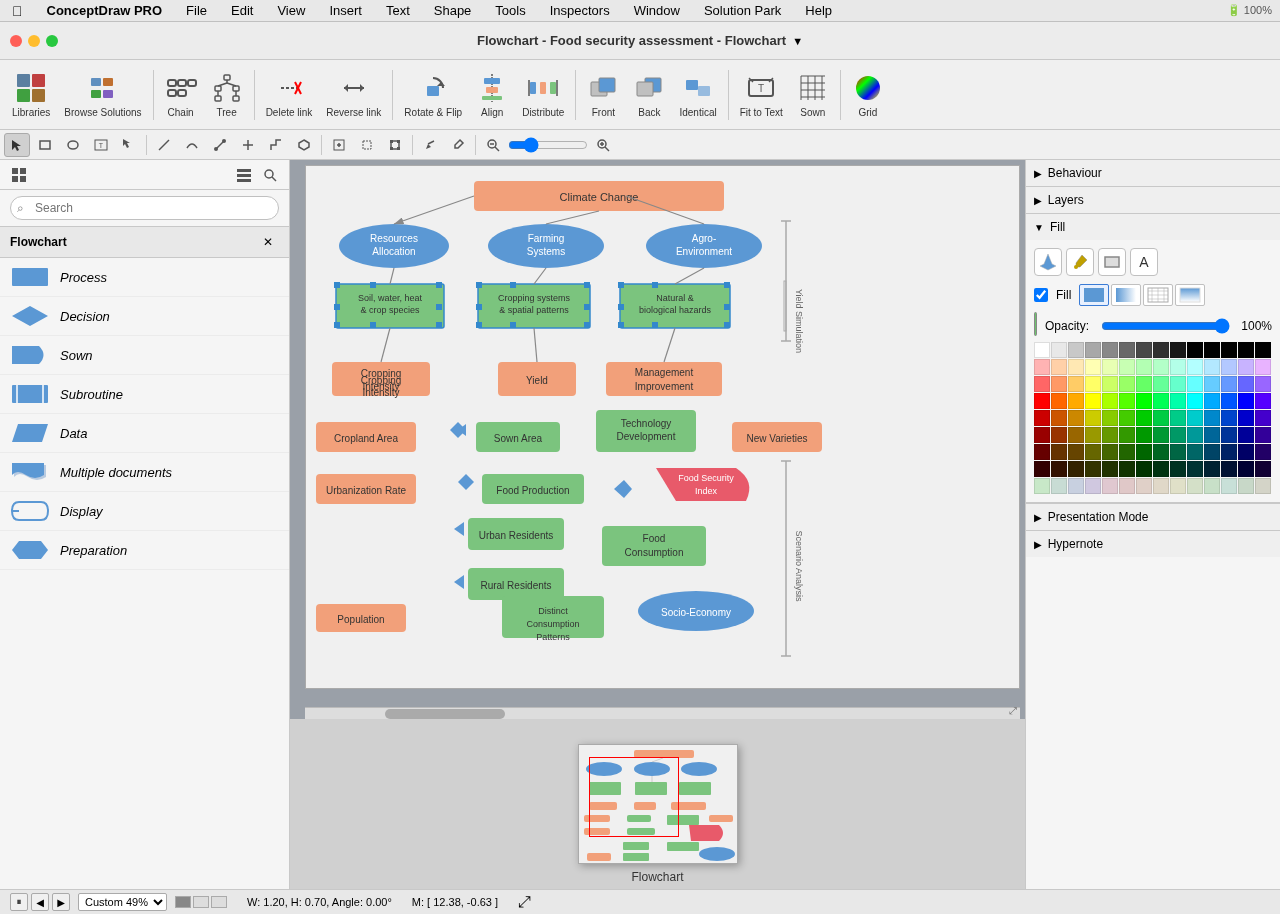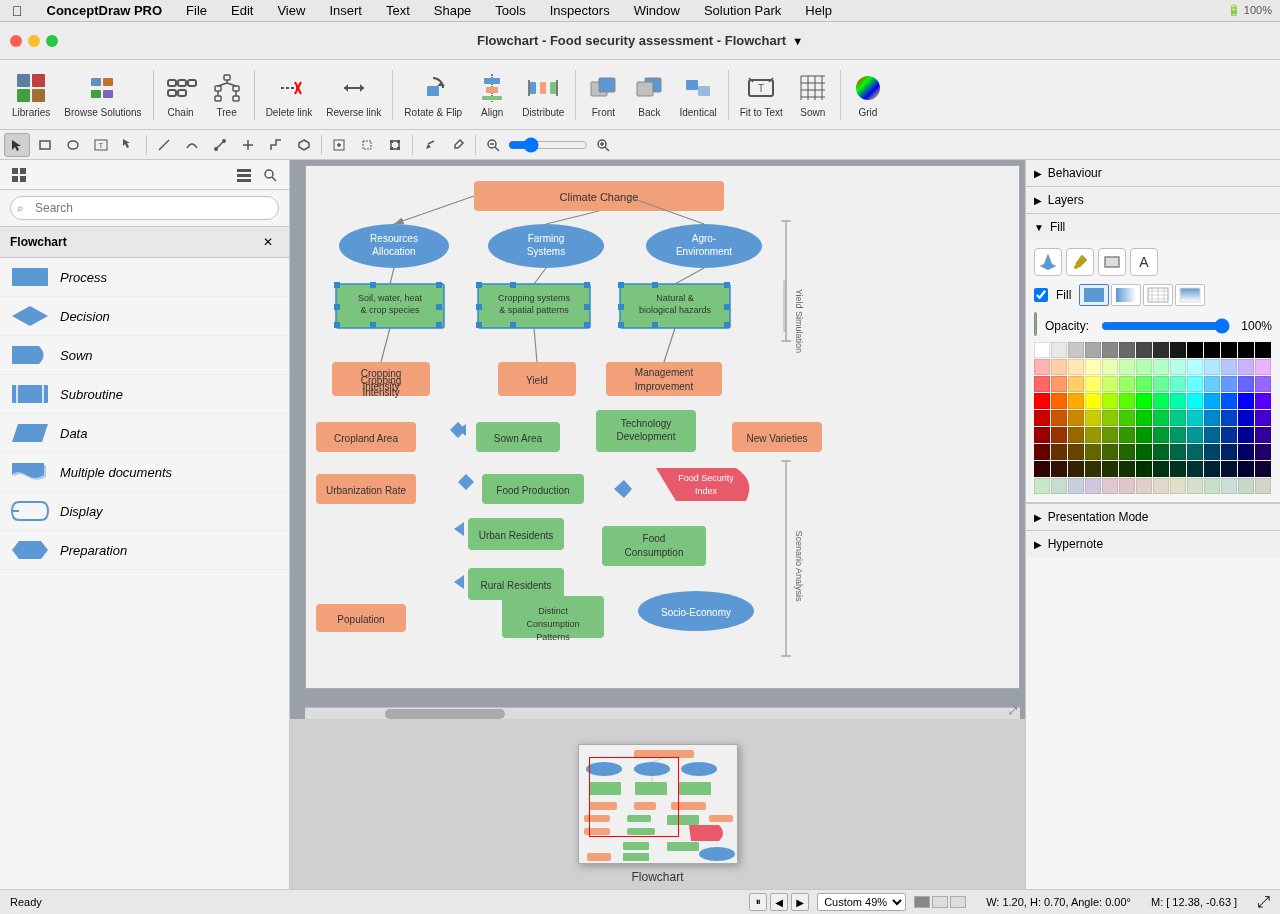--- a/index.html
+++ b/index.html
@@ -1053,21 +1053,20 @@
       <div class="hypernote-header">
         <span class="chevron">▶</span>
         <span class="inspector-title">Hypernote</span>
       </div>
 
     </div>
 
   </div>
 
   <div class="statusbar">
-    <span class="statusbar-left">Ready</span>
     <div class="statusbar-center">
       <div class="page-controls">
         <div class="page-btn">⏸</div>
         <div class="page-btn">◀</div>
         <div class="page-btn">▶</div>
       </div>
       <select class="zoom-select">
         <option>Custom 49%</option>
       </select>
       <div class="page-indicators">

